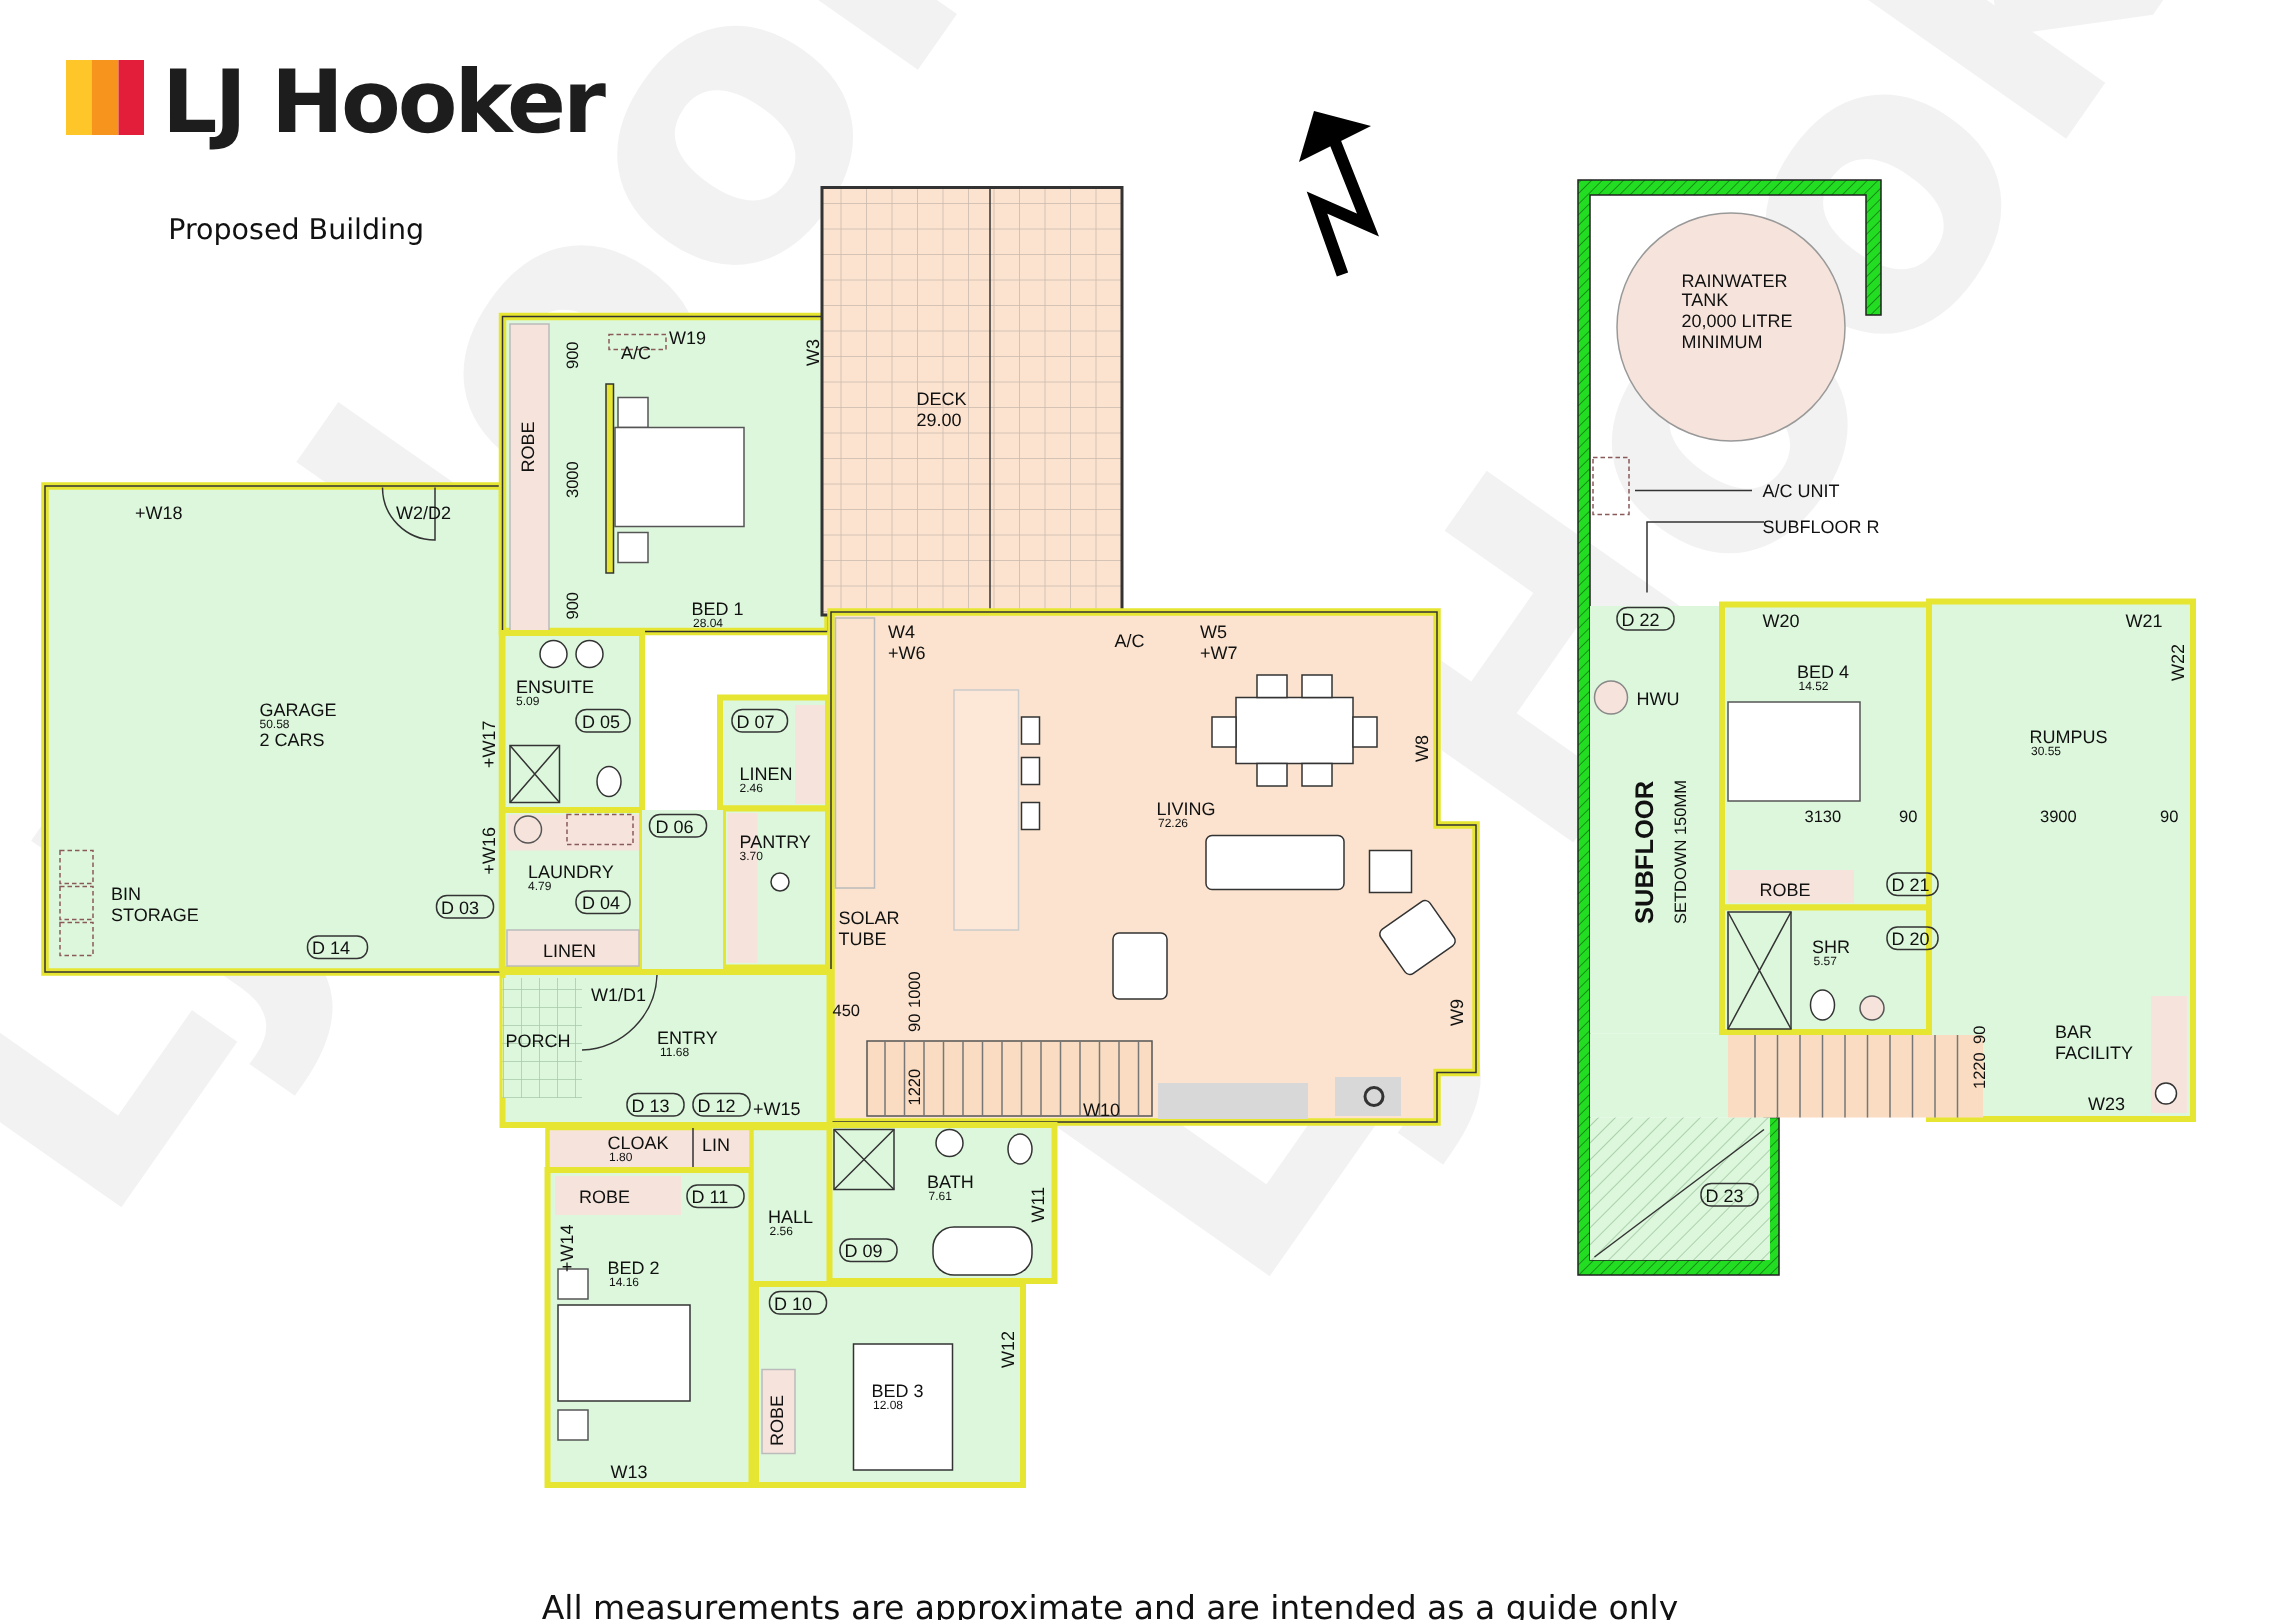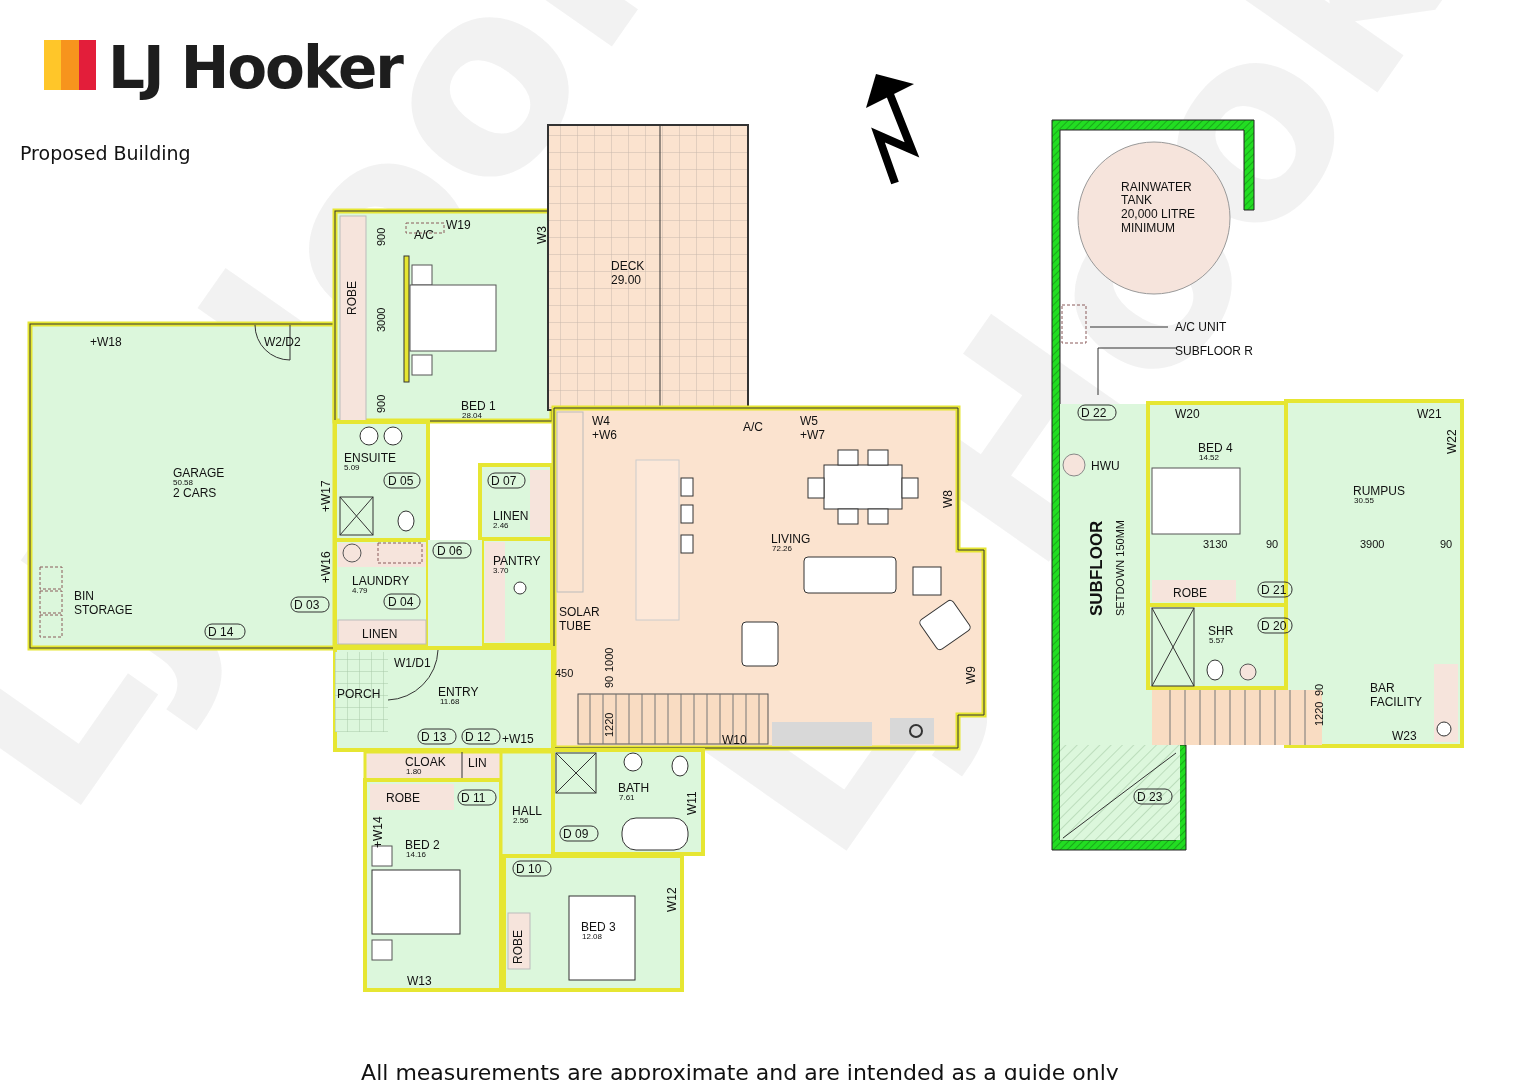--- a/index.html
+++ b/index.html
@@ -1,21 +1,21 @@
 <!DOCTYPE html>
 <html><head>
 <meta charset="utf-8">
 <style>
   html, body { margin:0; padding:0; background:#ffffff; }
   body { width:1528px; height:1080px; position:relative; overflow:hidden; font-family:"Liberation Sans", sans-serif; color:#111; }
   .abs { position:absolute; }
   .logo-bars { left:44px; top:40px; width:52px; height:50px; display:flex; }
   .logo-bars div { flex:1; }
   .logo-text { left:108px; top:28px; font-family:"DejaVu Sans", sans-serif; font-size:58px; font-weight:bold; letter-spacing:-2px; color:#1d1d1d; line-height:80px; }
-  .contact { left:20px; top:140px; width:355px; font-family:"DejaVu Sans", sans-serif; font-size:19px; line-height:26px; color:#111; }
+  .contact { left:20px; top:140px; width:355px; text-align:center; font-family:"DejaVu Sans", sans-serif; font-size:19px; line-height:26px; color:#111; }
   .disclaimer { left:300px; top:1060px; width:880px; text-align:center; font-family:"DejaVu Sans", sans-serif; font-size:22px; color:#111; }
   svg text { font-family:"Liberation Sans", sans-serif; fill:#111; }
   .watermark { font-family:"DejaVu Sans", sans-serif; font-weight:bold; fill:#e8e8e8; opacity:0.55; }
 </style>
 </head>
 <body>
 
 <svg class="abs" style="left:0;top:0" width="1528" height="1080">
   <text class="watermark" x="-60" y="620" font-size="260" transform="rotate(-55 200 600)">LJ Hooker</text>
   <text class="watermark" x="640" y="700" font-size="260" transform="rotate(-55 900 600)">LJ Hooker</text>

